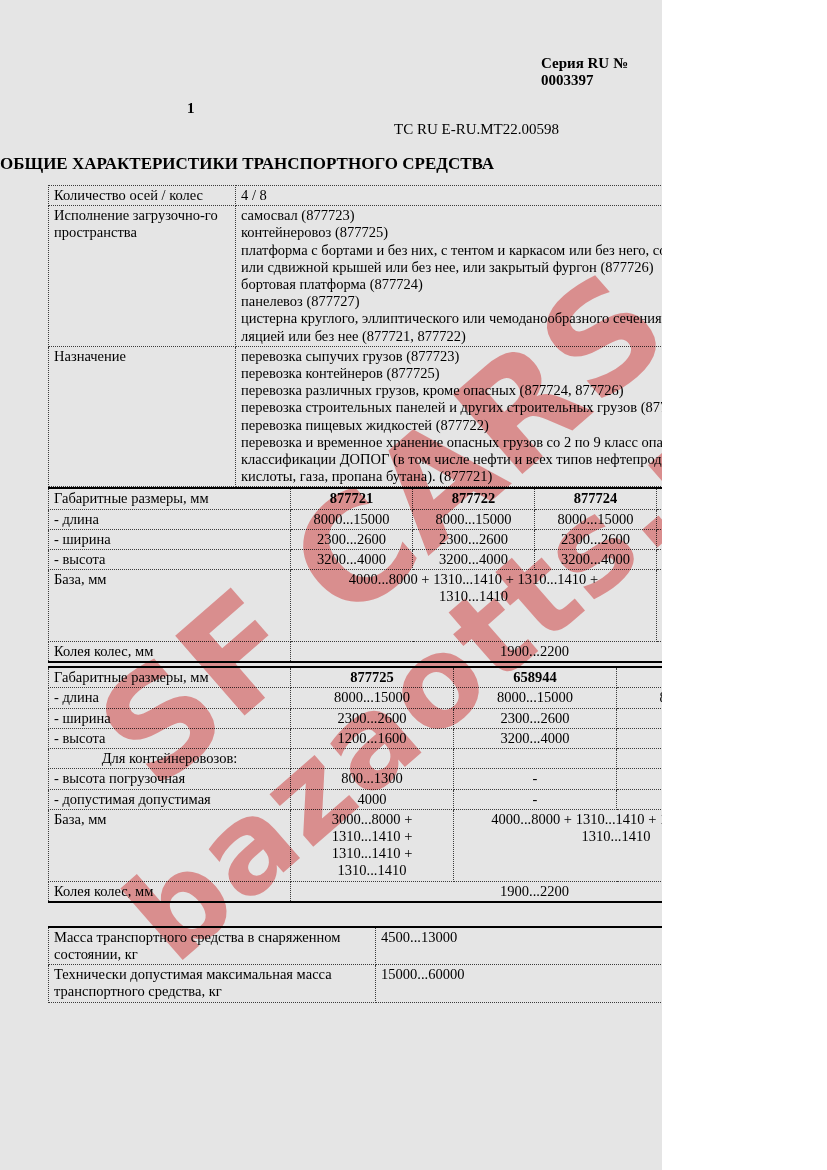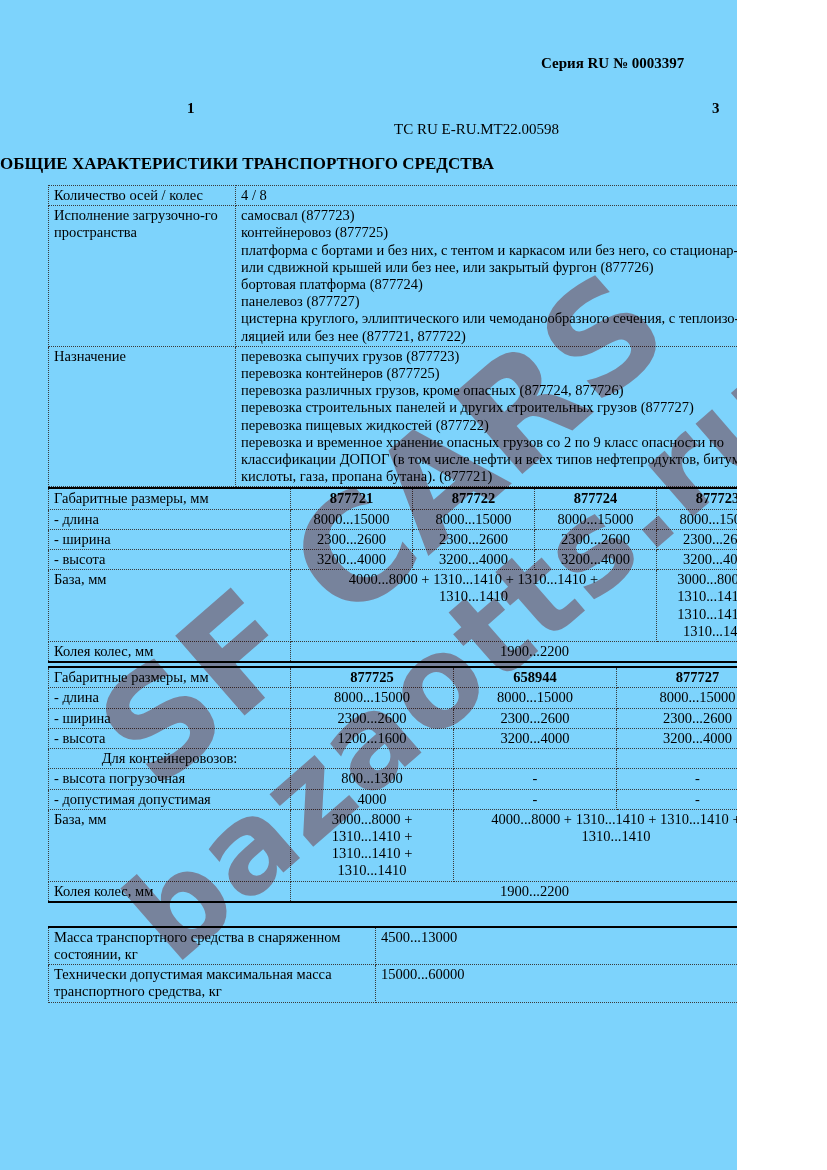--- a/index.html
+++ b/index.html
@@ -1,17 +1,17 @@
 <!DOCTYPE html>
 <html><head>
 <meta charset="utf-8">
 <style>
   html,body { margin:0; padding:0; background:#fff; }
   .page {
-    position:relative; width:737px; height:1170px; background:#7dd3fc;
+    position:relative; width:662px; height:1170px; background:#e5e5e5;
     overflow:hidden; color:#000;
     font-family:"Liberation Serif","DejaVu Serif",serif;
   }
   .hdr-series { position:absolute; top:55px; left:541px; font-weight:700; font-size:15px; }
   .pagenum    { position:absolute; top:100px; font-weight:700; font-size:15px; }
   .pn-left    { left:187px; }
   .pn-right   { left:712px; }
   .doc-num    { position:absolute; top:121px; left:394px; font-weight:400; font-size:15px; }
   .title      { position:absolute; top:154px; left:0; width:827px; 
                 font-weight:700; font-size:17px; }

